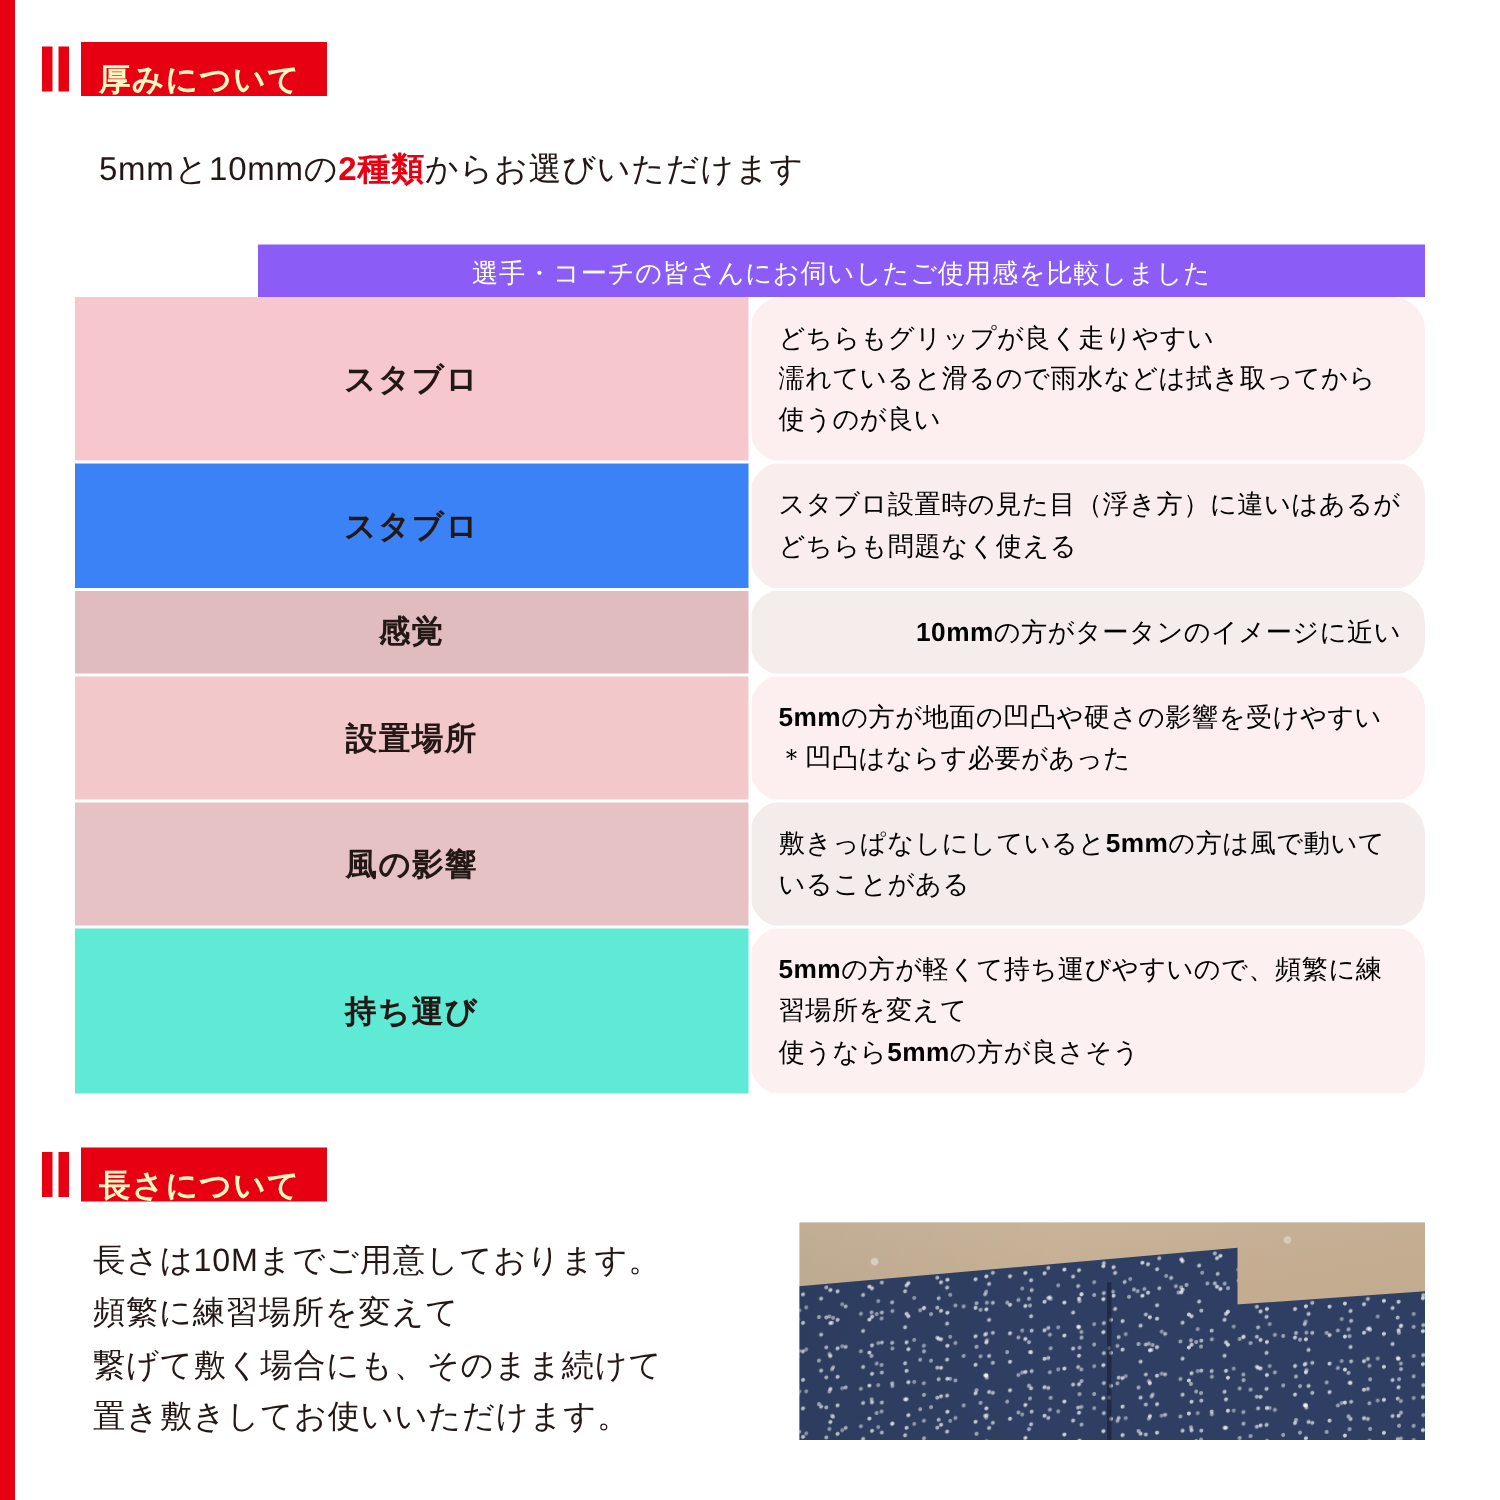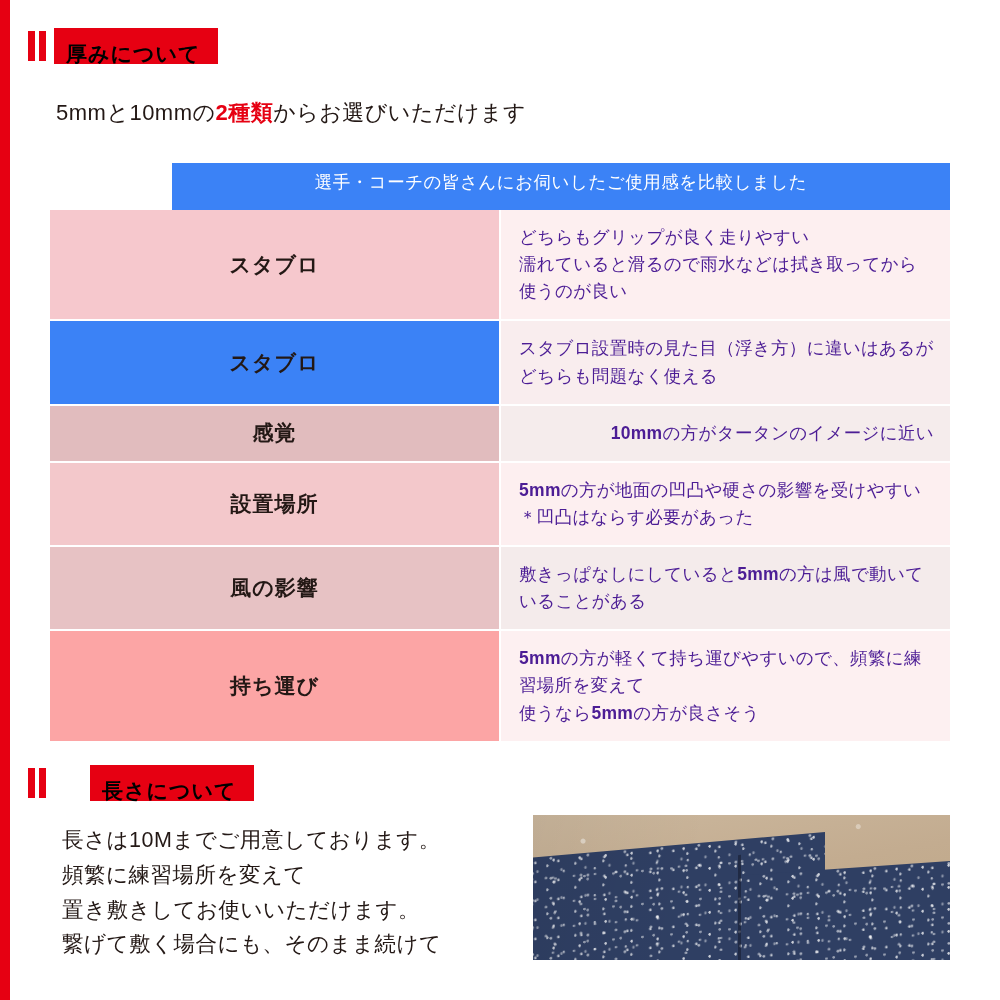--- a/index.html
+++ b/index.html
@@ -45,21 +45,21 @@
     padding-right: 8px;
   }
   .section-head .bars i {
     display: block;
     width: 7px;
     height: 30px;
     background: #e60012;
   }
   .section-head .label {
     background: #e60012;
-    color: #000000;
+    color: #fef9c3;
     font-size: 21px;
     font-weight: bold;
     letter-spacing: 1px;
     padding: 15px 18px 0 12px;
     display: flex;
     align-items: center;
     line-height: 1;
   }
 
   .lead {
@@ -81,61 +81,62 @@
     width: 900px;
     border-collapse: collapse;
     table-layout: fixed;
   }
   .cmp-table .caption-row td {
     padding: 0;
   }
   .cap-wrap {
     display: block;
     margin-left: 122px;
-    background: #3b82f6;
+    background: #8b5cf6;
     color: #ffffff;
     font-size: 17.5px;
     text-align: center;
-    padding: 7px 0 16px 0;
+    padding: 7px 0 4px 0;
     letter-spacing: 0.5px;
   }
   .cmp-table td.th {
     width: 150px;
     text-align: center;
     font-size: 21px;
     font-weight: bold;
     color: #231815;
     letter-spacing: 1px;
     border-bottom: 2px solid #ffffff;
     border-right: 2px solid #ffffff;
   }
   .cmp-table td.td {
     padding: 14px 16px 14px 18px;
     font-size: 17.5px;
     line-height: 1.55;
-    color: #4c1d95;
+    color: #000000;
     border-bottom: 2px solid #ffffff;
     letter-spacing: 0.3px;
+    border-radius: 22px;
   }
   .cmp-table td.td b {
     font-weight: bold;
   }
   .r0 .th { background: #f6c8cd; }
   .r0 .td { background: #fdeff0; }
   .r1 .th { background: #3b82f6; }
   .r1 .td { background: #f9edee; }
   .r2 .th { background: #eec3c6; }
   .r2 .td { background: #fbeff0; }
   .r3 .th { background: #e1bcbe; }
   .r3 .td { background: #f5ecec; text-align: right; }
   .r4 .th { background: #f3c8cb; margin-left: 47px; }
   .r4 .td { background: #fdeff0; }
   .r5 .th { background: #e7c2c4; margin-left: 40px; }
   .r5 .td { background: #f4ebeb; }
-  .r6 .th { background: #fca5a5; }
+  .r6 .th { background: #5eead4; }
   .r6 .td { background: #fdf0f1; }
 
   
   .bottom-text {
     position: absolute;
     left: 62px;
     top: 823px;
     font-size: 21.5px;
     line-height: 1.62;
     color: #231815;
@@ -213,21 +214,21 @@
   <div class="edge-bar"></div>
 
   <div class="section-head" style="left:28px; top:28px;">
     <span class="bars">
         <i></i>
         <i></i>
       </span>
     <span class="label">厚みについて</span>
   </div>
 
-  <div class="lead" style="left:56px; top:98px;text-align:right;">
+  <div class="lead" style="left:66px; top:98px;text-align:right;">
     <span>5mmと10mmの</span><span class="hl">2種類</span><span>からお選びいただけます</span>
   </div>
 
   <table class="cmp-table">
     <tbody>
       <tr class="caption-row">
         <td colspan="2">
           <span class="cap-wrap">選手・コーチの皆さんにお伺いしたご使用感を比較しました</span>
         </td>
       </tr>
@@ -274,33 +275,33 @@
       <tr class="r6">
         <td class="th">持ち運び</td>
         <td class="td">
           <div><b>5mm</b>の方が軽くて持ち運びやすいので、頻繁に練習場所を変えて</div>
           <div>使うなら<b>5mm</b>の方が良さそう</div>
         </td>
       </tr>
     </tbody>
   </table>
 
-  <div class="section-head" style="left:28px; top:765px;gap:36px;">
+  <div class="section-head" style="left:28px; top:765px;">
     <span class="bars">
         <i></i>
         <i></i>
       </span>
     <span class="label">長さについて</span>
   </div>
 
   <div class="bottom-text">
     <div>長さは10Mまでご用意しております。</div>
     <div>頻繁に練習場所を変えて</div>
+    <div>繋げて敷く場合にも、そのまま続けて</div>
     <div>置き敷きしてお使いいただけます。</div>
-    <div>繋げて敷く場合にも、そのまま続けて</div>
   </div>
 
   <div class="photo">
     <div class="sand"></div>
     <div class="mat mat-a"></div>
     <div class="mat mat-b"></div>
     <div class="seam"></div>
     <div class="shade"></div>
   </div>
 

